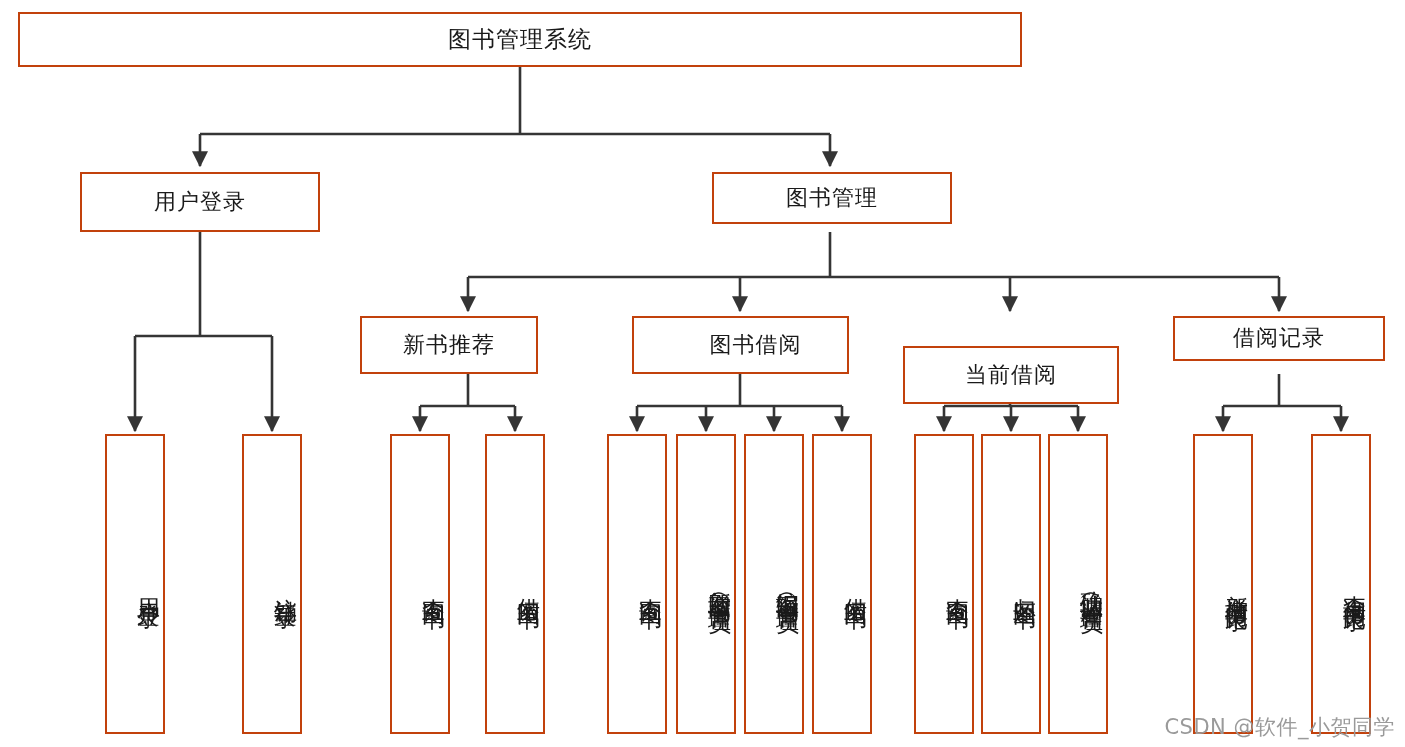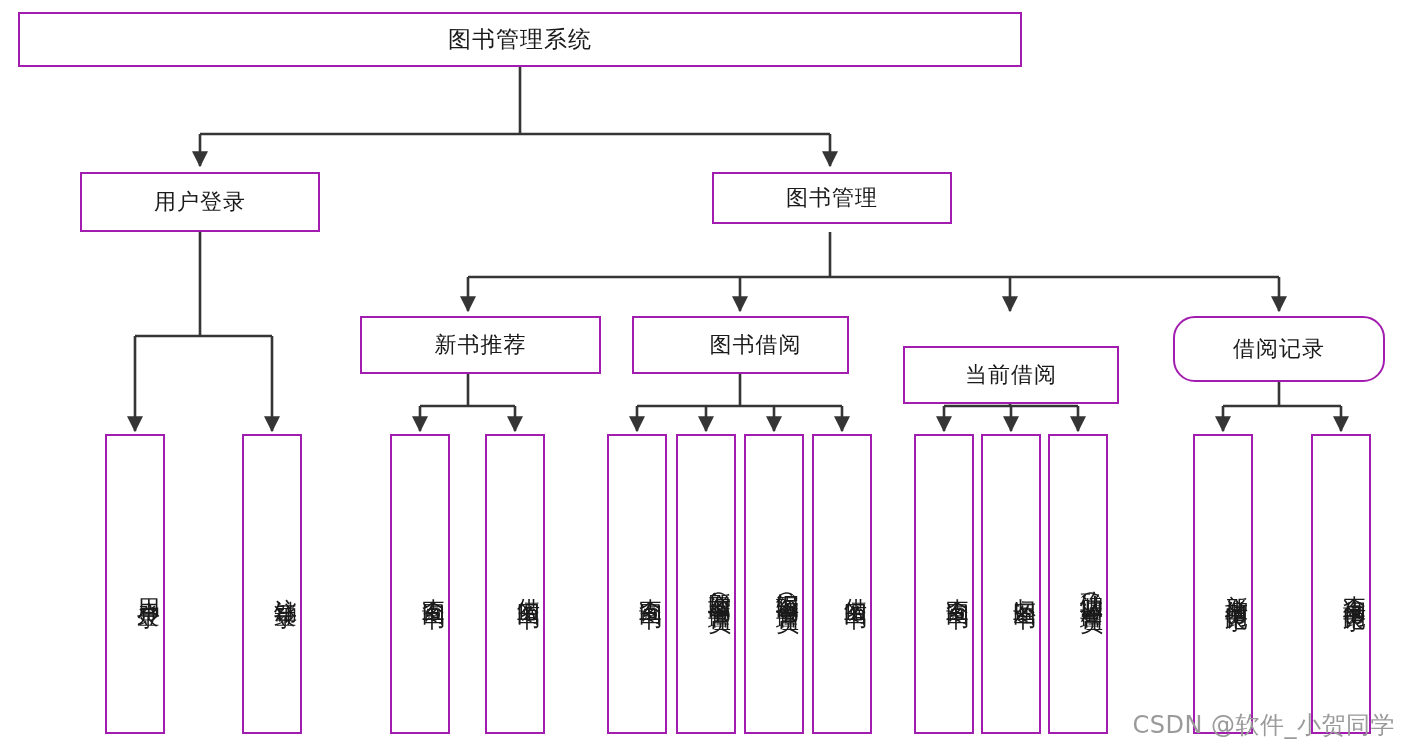--- a/index.html
+++ b/index.html
@@ -21,21 +21,21 @@
   #edges {
     position: absolute;
     left: 0;
     top: 0;
     width: 1405px;
     height: 747px;
   }
   .node {
     position: absolute;
     box-sizing: border-box;
-    border: 2px solid #a21caf;
+    border: 2px solid #c2410c;
     background: #ffffff;
     display: flex;
     align-items: center;
     justify-content: center;
     color: #1a1a1a;
     z-index: 2;
     text-align: right;
   }
   .node-h {
     font-size: 22px;
@@ -59,21 +59,21 @@
   }
   .node-v .vtext {
     display: block;
     writing-mode: vertical-rl;
     text-orientation: upright;
   }
   .watermark {
     position: absolute;
     right: 10px;
     bottom: 6px;
-    font-size: 24px;
+    font-size: 21px;
     color: #9a9a9a;
     letter-spacing: 0.5px;
     z-index: 3;
     white-space: nowrap;
     font-family: "DejaVu Sans", "Liberation Sans", sans-serif;
   }
 </style>
 </head>
 <body>
 
@@ -134,30 +134,30 @@
     <span>图书管理系统</span>
   </div>
 
   <div class="node node-h" style="left:80px; top:172px; width:240px; height:60px;">
     <span>用户登录</span>
   </div>
   <div class="node node-h" style="left:712px; top:172px; width:240px; height:52px;">
     <span>图书管理</span>
   </div>
 
-  <div class="node node-h" style="left:360px; top:316px; width:241px; height:58px;">
+  <div class="node node-h" style="left:360px; top:316px; width:178px; height:58px;">
     <span>新书推荐</span>
   </div>
   <div class="node node-h" style="left:632px; top:316px; width:217px; height:58px;padding-left:30px;">
     <span>图书借阅</span>
   </div>
   <div class="node node-h" style="left:903px; top:316px; width:216px; height:58px;margin-top:30px;">
     <span>当前借阅</span>
   </div>
-  <div class="node node-h" style="left:1173px; top:316px; width:212px; height:66px;border-radius:22px;">
+  <div class="node node-h" style="left:1173px; top:316px; width:212px; height:45px;">
     <span>借阅记录</span>
   </div>
 
   <div class="node node-v" style="left:105px; top:434px; width:60px; height:300px;">
     <span class="vtext">用户登录</span>
   </div>
   <div class="node node-v" style="left:242px; top:434px; width:60px; height:300px;">
     <span class="vtext">注销登录</span>
   </div>
 

